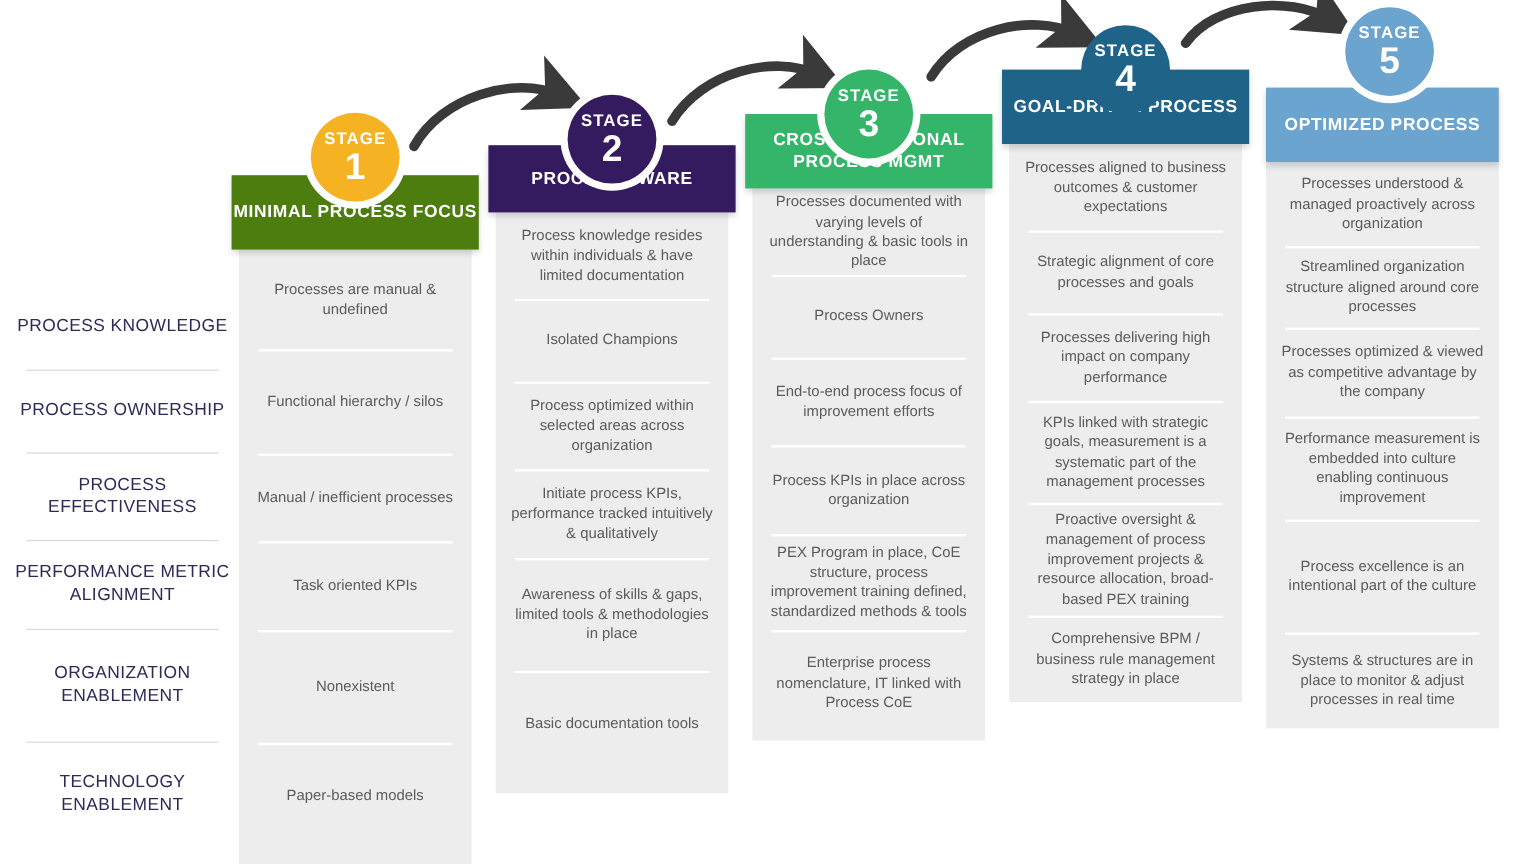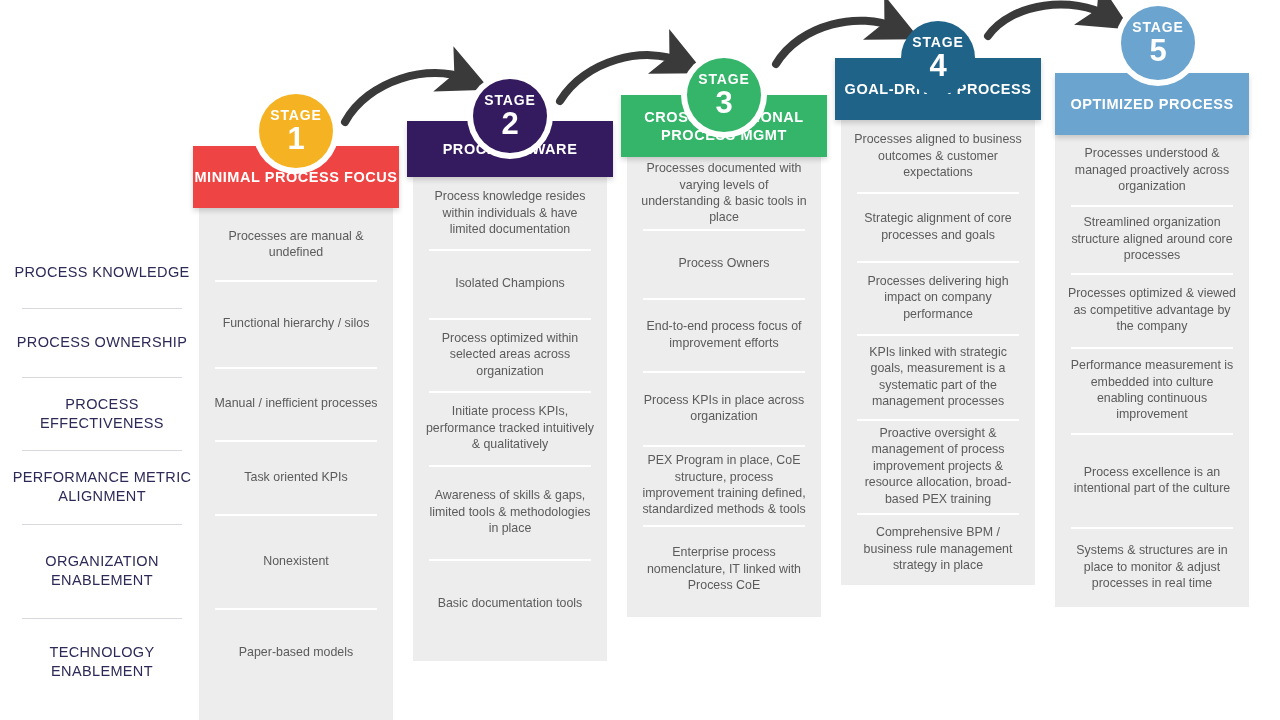--- a/index.html
+++ b/index.html
@@ -161,25 +161,25 @@
     <div class="dim-item" style="height:88px;display:flex;align-items:center;justify-content:center;">
       <span class="dim-text">TECHNOLOGY ENABLEMENT</span>
     </div>
   </div>
 
   <div class="col" style="left:199px; top:146px;">
     <div class="badge" style="background:#F5B324; left:60px; top:-52px;">
       <span class="b-word">STAGE</span>
       <span class="b-num">1</span>
     </div>
-    <div class="col-head" style="background:#ef4444; height:62px; margin-left:-6px; width:206px;">
+    <div class="col-head" style="background:#4d7c0f; height:62px; margin-left:-6px; width:206px;">
       <span>MINIMAL PROCESS FOCUS</span>
     </div>
     <div class="col-body">
-      <div class="cell" style="height:72px;padding-left:12px;">
+      <div class="cell" style="height:83px;padding-left:12px;">
         <span>Processes are manual &amp; undefined</span>
         </div>
       <div class="cell" style="height:87px;">
         <span>Functional hierarchy / silos</span>
         </div>
       <div class="cell" style="height:73px;">
         <span>Manual / inefficient processes</span>
         </div>
       <div class="cell" style="height:74px;">
         <span>Task oriented KPIs</span>

